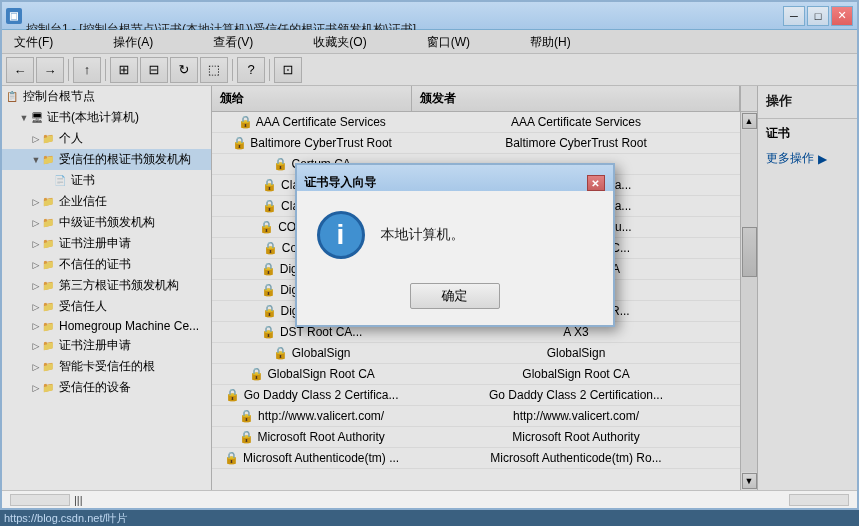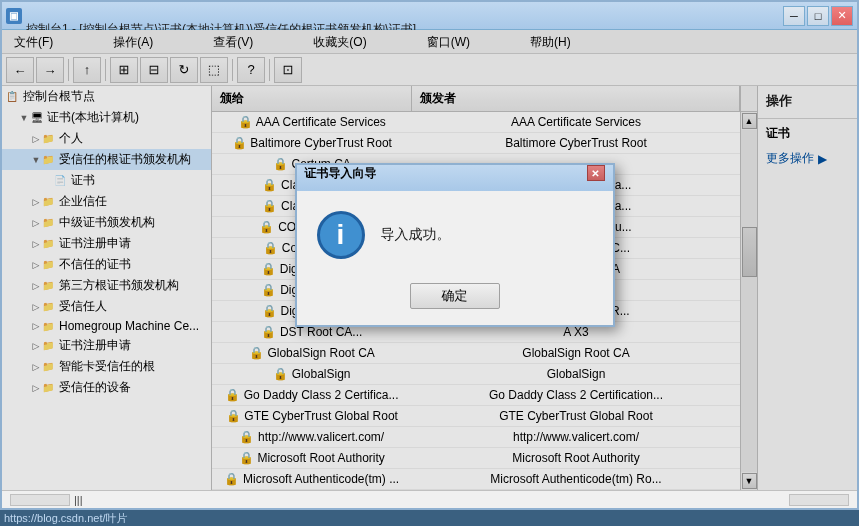--- a/index.html
+++ b/index.html
@@ -281,21 +281,21 @@
     .dialog {
       width: 320px;
       background: #f0f0f0;
       border: 2px solid #8fb0d0;
       box-shadow: 4px 4px 12px rgba(0,0,0,0.4);
     }
     .dialog-title {
       height: 26px;
       background: linear-gradient(to bottom, #c0d8f0, #a8c8e8);
       display: flex;
-      align-items: flex-start;
+      align-items: flex-end;
       padding: 0 8px;
       font-size: 12px;
       font-weight: bold;
     }
     .dialog-close {
       margin-left: auto;
       width: 18px;
       height: 16px;
       background: linear-gradient(to bottom, #e08080, #c86060);
       border: 1px solid #a04040;
@@ -515,34 +515,30 @@
           </div>
           <div class="list-row">
             <div class="list-cell col-issuer"><span style="color:#808000;">🔒</span> DigiCert High...</div>
             <div class="list-cell col-issuedby">h Assurance EV R...</div>
           </div>
           <div class="list-row">
             <div class="list-cell col-issuer"><span style="color:#808000;">🔒</span> DST Root CA...</div>
             <div class="list-cell col-issuedby">A X3</div>
           </div>
           <div class="list-row">
+            <div class="list-cell col-issuer"><span style="color:#808000;">🔒</span> GlobalSign</div>
+            <div class="list-cell col-issuedby">GlobalSign</div>
+          </div>
+          <div class="list-row">
             <div class="list-cell col-issuer"><span style="color:#808000;">🔒</span> GlobalSign Root CA</div>
             <div class="list-cell col-issuedby">GlobalSign Root CA</div>
           </div>
           <div class="list-row">
-            <div class="list-cell col-issuer"><span style="color:#808000;">🔒</span> GlobalSign</div>
-            <div class="list-cell col-issuedby">GlobalSign</div>
-          </div>
-          <div class="list-row">
             <div class="list-cell col-issuer"><span style="color:#808000;">🔒</span> Go Daddy Class 2 Certifica...</div>
             <div class="list-cell col-issuedby">Go Daddy Class 2 Certification...</div>
-          </div>
-          <div class="list-row">
-            <div class="list-cell col-issuer"><span style="color:#808000;">🔒</span> GTE CyberTrust Global Root</div>
-            <div class="list-cell col-issuedby">GTE CyberTrust Global Root</div>
           </div>
           <div class="list-row">
             <div class="list-cell col-issuer"><span style="color:#808000;">🔒</span> http://www.valicert.com/</div>
             <div class="list-cell col-issuedby">http://www.valicert.com/</div>
           </div>
           <div class="list-row">
             <div class="list-cell col-issuer"><span style="color:#808000;">🔒</span> Microsoft Root Authority</div>
             <div class="list-cell col-issuedby">Microsoft Root Authority</div>
           </div>
           <div class="list-row">
@@ -584,21 +580,21 @@
   <div class="dialog-overlay" style="top:28px; bottom:18px;">
     <div class="dialog" style="margin-top:-30px; margin-left:50px;">
       <div class="dialog-title">
         <span>证书导入向导</span>
         <div class="dialog-close">✕</div>
       </div>
       <div class="dialog-content">
         <div class="dialog-icon">
           <span>i</span>
         </div>
-        <div class="dialog-message">导入成功。</div>
+        <div class="dialog-message">本地计算机。</div>
       </div>
       <div class="dialog-buttons">
         <div class="dialog-btn">确定</div>
       </div>
     </div>
   </div>
 </div>
 
 <div class="bottom-bar">
   <span>https://blog.csdn.net/叶片</span>

